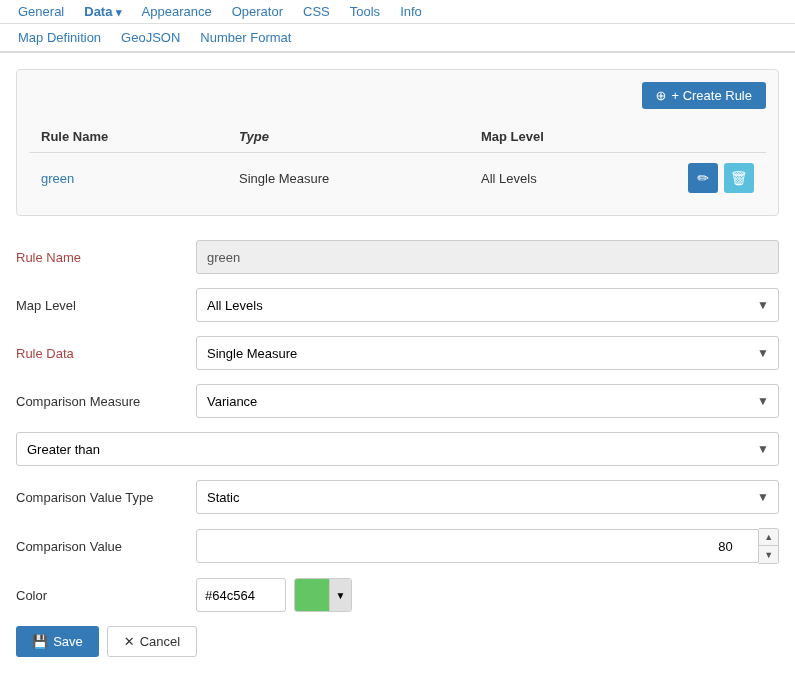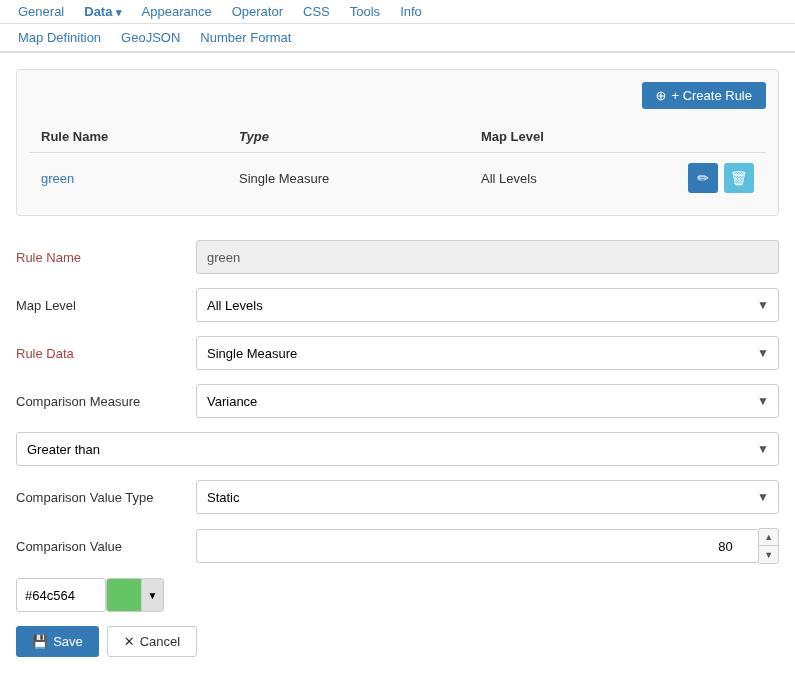--- a/index.html
+++ b/index.html
@@ -221,20 +221,21 @@
       color: #555;
       padding: 0;
     }
     .spinner-btn-up { border-bottom: 1px solid #ccc; }
 
     
     .color-wrapper {
       flex: 1;
       display: flex;
       align-items: center;
+      gap: 8px;
     }
     .color-hex-input {
       width: 90px;
       height: 34px;
       border: 1px solid #ccc;
       border-radius: 3px;
       padding: 6px 8px;
       font-size: 13px;
       outline: none;
     }
@@ -437,20 +438,21 @@
       <div class="spinner-wrapper">
         <input class="spinner-input" type="number" value="80" style="">
         <div class="spinner-btns">
           <button class="spinner-btn spinner-btn-up">▲</button>
           <button class="spinner-btn">▼</button>
         </div>
       </div>
     </div>
 
     <div class="form-row">
+      <span class="form-label normal">Color</span>
       <div class="color-wrapper">
         <input class="color-hex-input" type="text" value="#64c564" style="">
         <div class="color-swatch-btn">
           <div class="color-swatch" style="background: rgb(100, 197, 100);"></div>
           <button class="color-dropdown-btn">▼</button>
         </div>
       </div>
     </div>
 
     <div class="form-actions">

